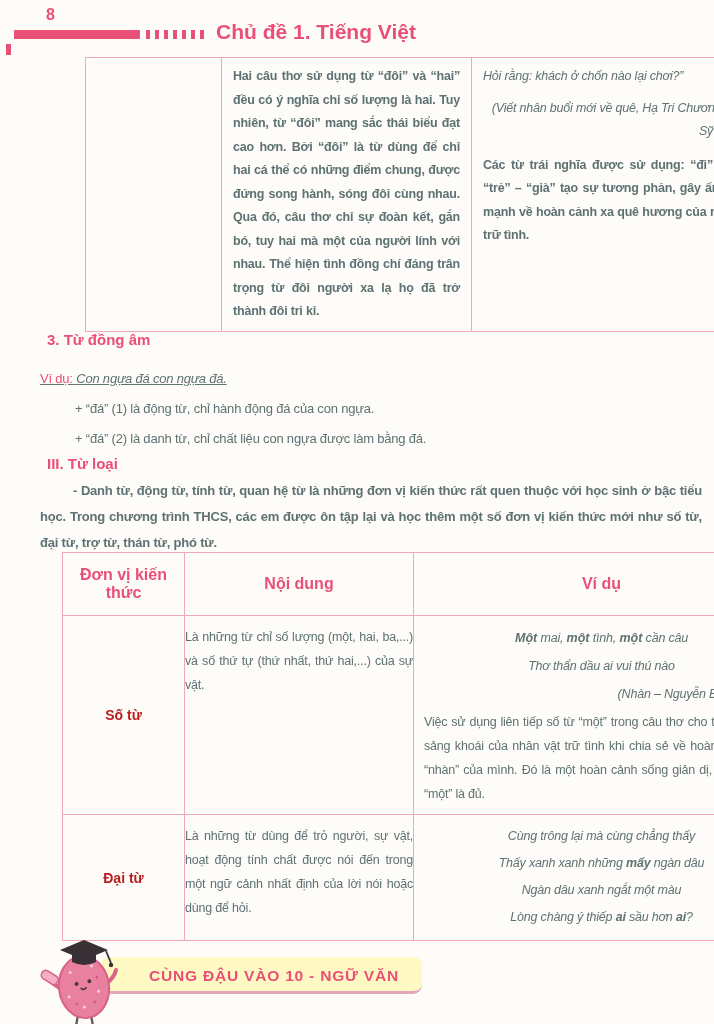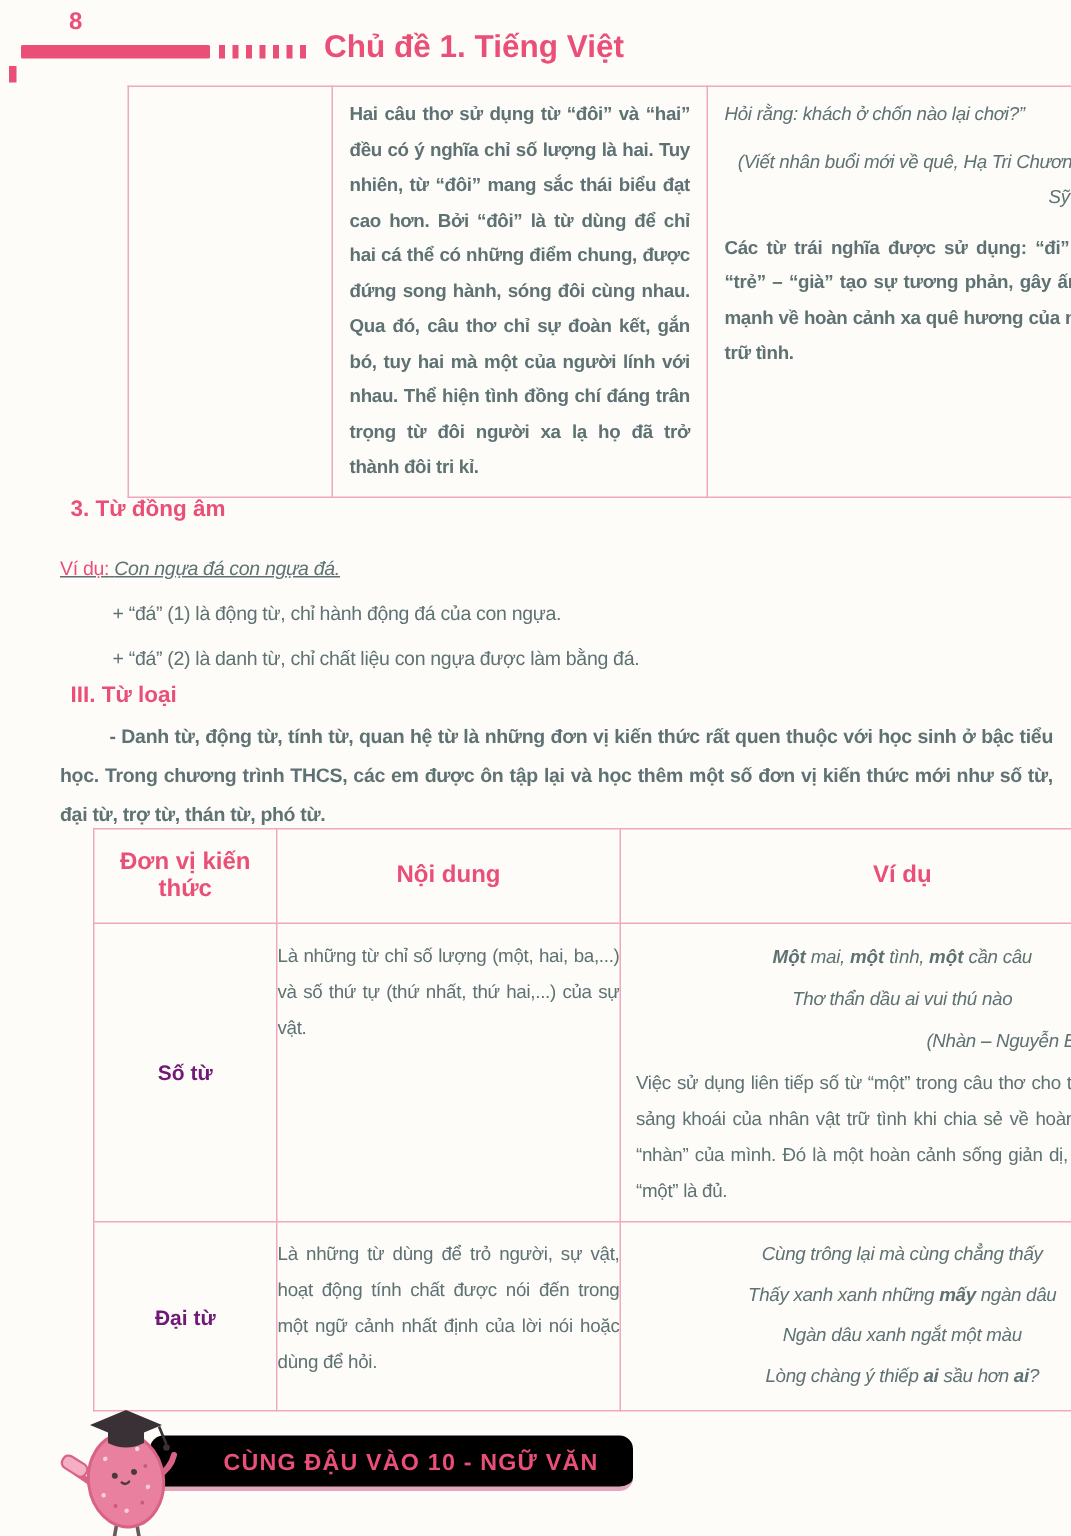--- a/index.html
+++ b/index.html
@@ -70,38 +70,38 @@
   .t2 { position:absolute; left:62px; top:552px; width:640px; }
   .t2 th, .t2 td { border:1px solid #f0a8bc; overflow:hidden; }
   .t2 th {
     color:#ea4f78; font-weight:bold; font-size:16px; letter-spacing:0;
     height:58px; text-align:center; vertical-align:middle; padding:2px 14px;
   }
   .t2 .colA { width:93px; }
   .t2 .colB { width:200px; }
   .t2 .colC { width:347px; }
   .t2 td.term {
-    color:#701a75; font-weight:bold; font-size:14px;
+    color:#b91c1c; font-weight:bold; font-size:14px;
     text-align:center; vertical-align:middle; letter-spacing:0;
   }
   .t2 td.content { vertical-align:top; padding:9px 0; font-size:12.5px; line-height:24px; text-align:justify; }
   .t2 td.example { vertical-align:top; padding:8px 10px; font-size:12.5px; }
   .t2 tr.r1 { height:184px; }
   .t2 tr.r2 { height:126px; }
   .poem { margin:0; text-align:center; font-style:italic; line-height:28px; }
   .poem b { letter-spacing:0; }
   .attrib { margin:0; text-align:right; font-style:italic; line-height:28px; padding-right:4px; }
   .analysis { margin:2px 0 0 0; text-align:justify; line-height:24px; }
   .poem2 { margin:0; text-align:center; font-style:italic; line-height:27px; }
 
   
   .footer { position:absolute; left:0; top:933px; width:714px; height:91px; }
   .banner {
     position:absolute; left:100px; top:24px; width:322px; height:37px;
-    background:#000000; border-radius:9px;
+    background:#fef9c3; border-radius:9px;
     border-bottom:3px solid #e2a7bd;
     text-align:center; line-height:37px;
     color:#ea4f78; font-weight:bold; font-size:15.5px; letter-spacing:0.8px;
     padding-left:26px; box-sizing:border-box;
   }
   .mascot { position:absolute; left:38px; top:0px; }
 </style>
 </head>
 <body>
 

